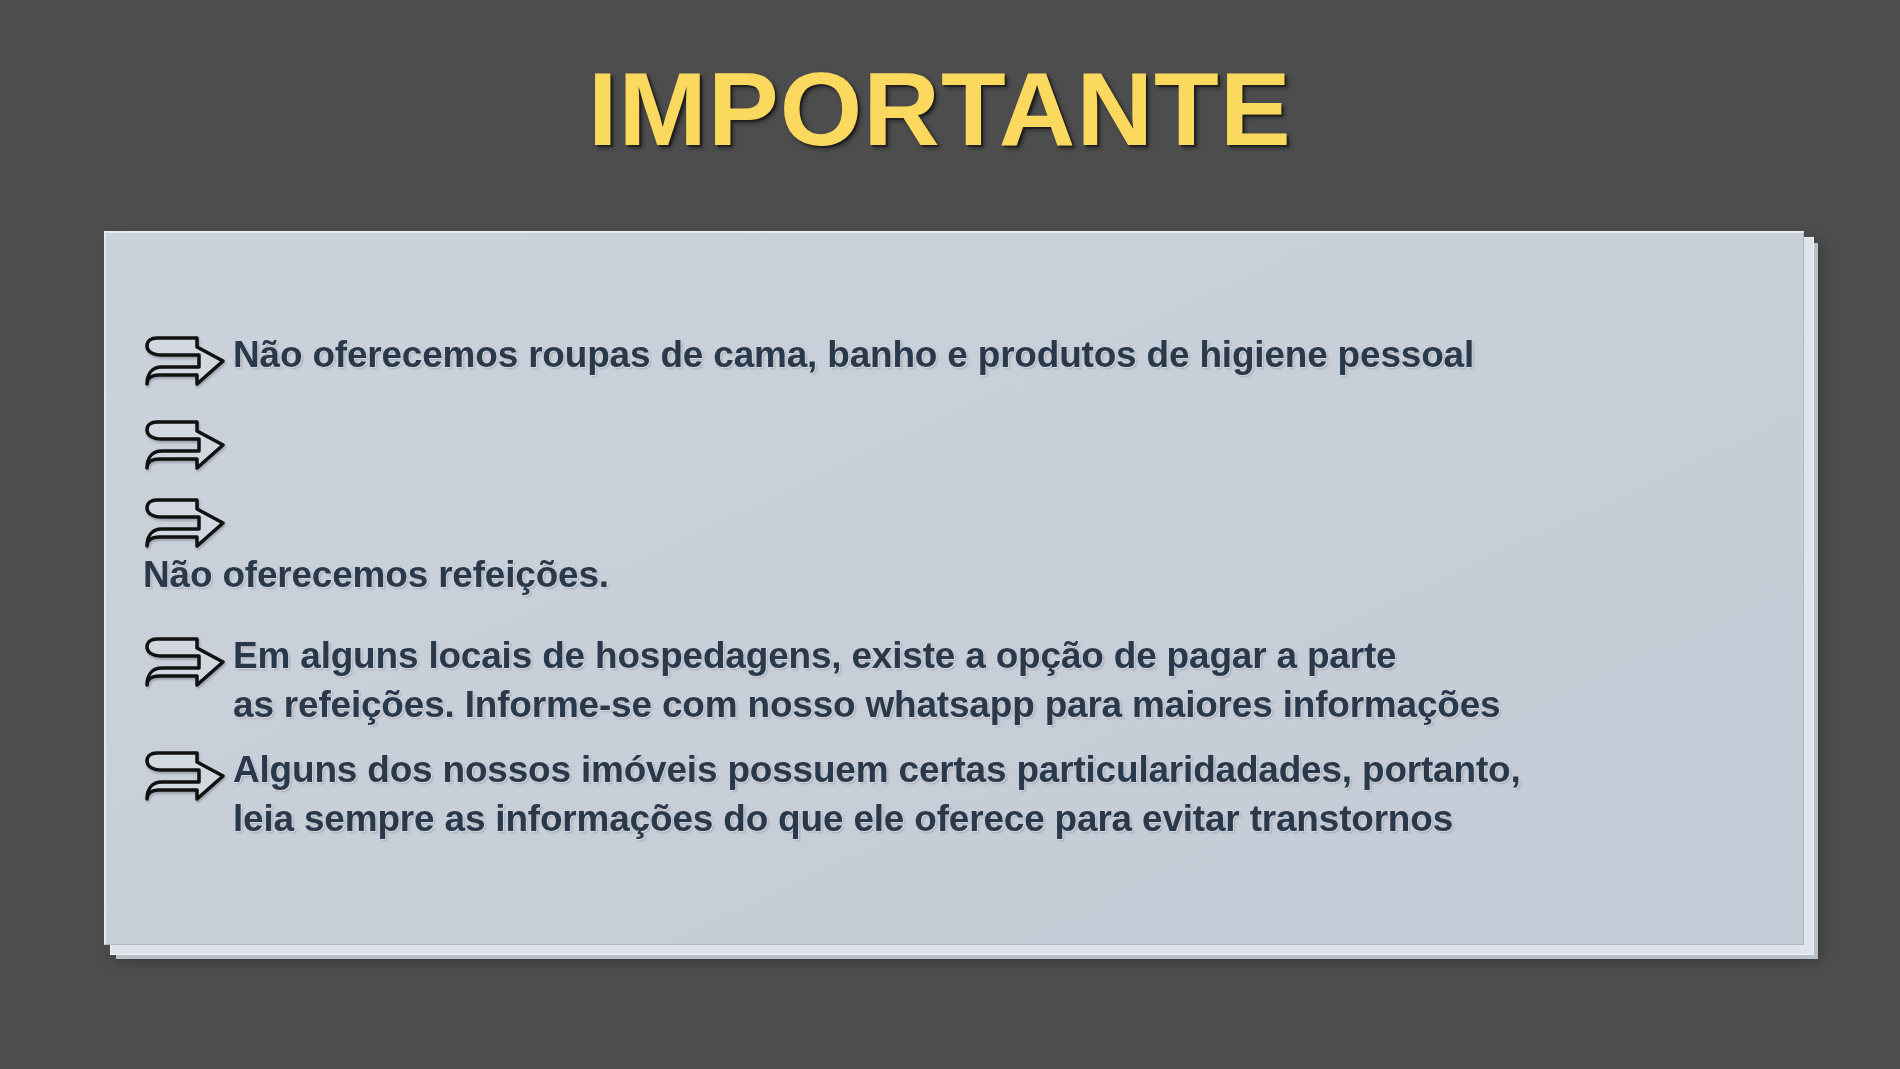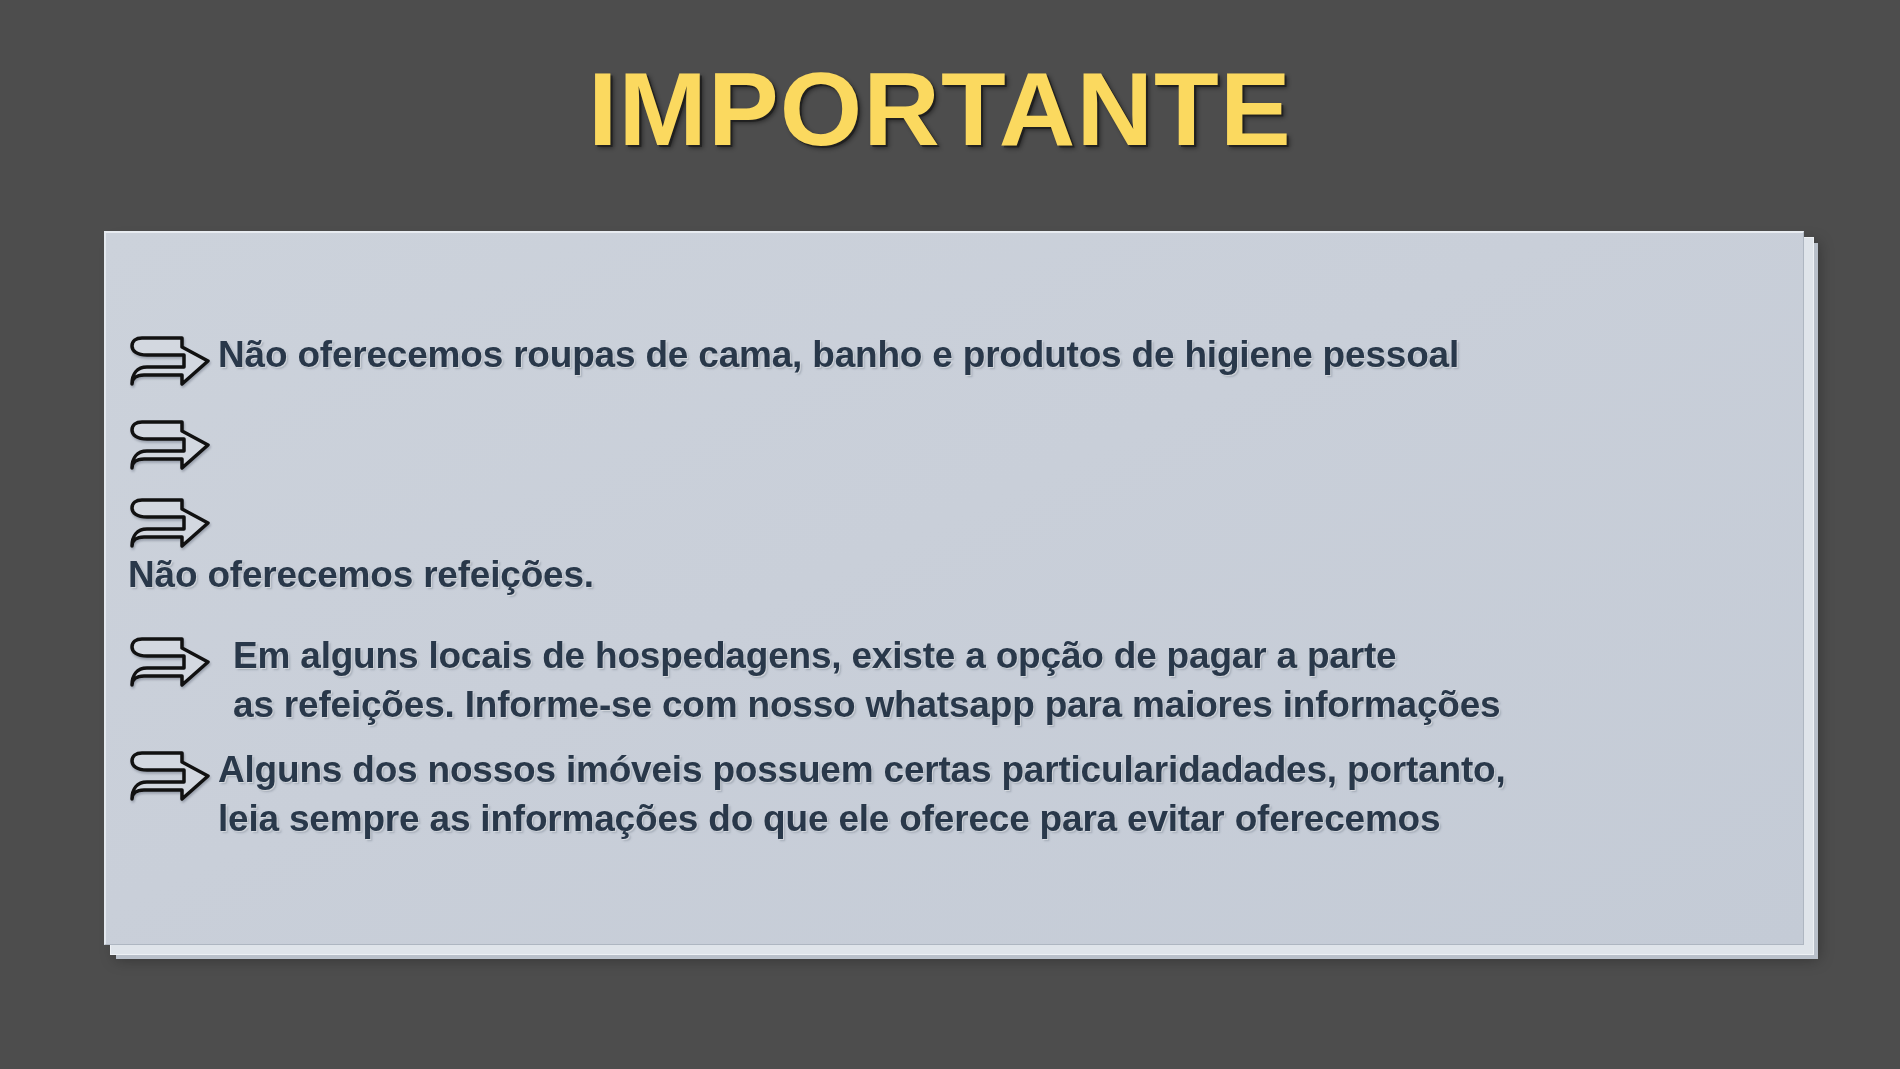--- a/index.html
+++ b/index.html
@@ -66,21 +66,21 @@
     border-top: 2px solid #e8ecf1;
     border-left: 2px solid #e3e8ee;
     border-right: 1px solid #aeb6c1;
     border-bottom: 1px solid #aeb6c1;
     box-sizing: border-box;
   }
 
   
   .list {
     position: absolute;
-    left: 128px;
+    left: 143px;
     top: 330px;
     width: 1640px;
   }
   .bullet-row {
     display: flex;
     align-items: flex-start;
     margin-bottom: 16px;
   }
   .arrow-icon {
     flex: 0 0 auto;
@@ -103,21 +103,21 @@
     color: #29384a;
     letter-spacing: -0.2px;
     text-shadow: 1px 1px 1px rgba(255,255,255,0.55), 2px 2px 2px rgba(90,100,115,0.35);
     white-space: pre-line;
   }
 
   
   .row-0 { margin-bottom: 26px; }
   .row-1 { margin-bottom: 20px; }
   .row-2 { margin-bottom: 32px; flex-direction: column; }
-  .row-3 { margin-bottom: 16px; gap: 15px; }
+  .row-3 { margin-bottom: 16px; }
   .row-4 { margin-bottom: 0; }
 </style>
 </head>
 <body>
 
 <div class="title-wrap">
   <div class="title">IMPORTANTE</div>
 </div>
 
 <div class="panel-back"></div>
@@ -163,16 +163,16 @@
 as refeições. Informe-se com nosso whatsapp para maiores informações</span>
   </div>
 
   <div class="bullet-row row-4">
     <span class="arrow-icon">
       <svg viewBox="0 0 84 54" xmlns="http://www.w3.org/2000/svg">
         <path d="M14 4 L54 4 L54 13 L80 27 L54 50 L54 41 L16 41 C8 41, 4 45, 4 50 L4 50 C4 40, 9 33, 19 33 L56 33 L56 21 L19 21 C9 21, 4 17, 4 12 C4 7, 8 4, 14 4 Z" fill="#d3d8e0" stroke="#111111" stroke-width="3.5" stroke-linejoin="round" stroke-linecap="round"></path>
       </svg>
     </span>
     <span class="bullet-text">Alguns dos nossos imóveis possuem certas particularidadades, portanto,
-leia sempre as informações do que ele oferece para evitar oferecemos</span>
+leia sempre as informações do que ele oferece para evitar transtornos</span>
   </div>
 
 </div>
 
 </body></html>

